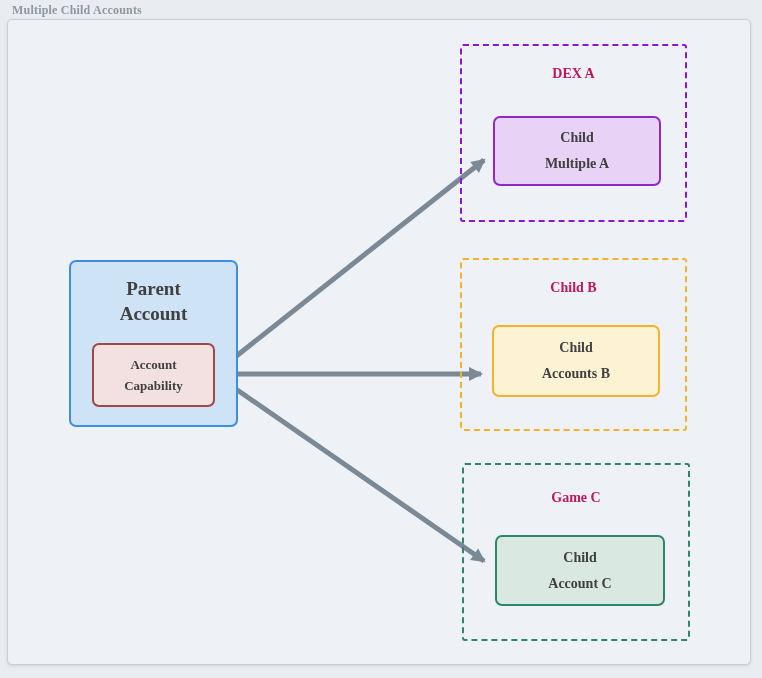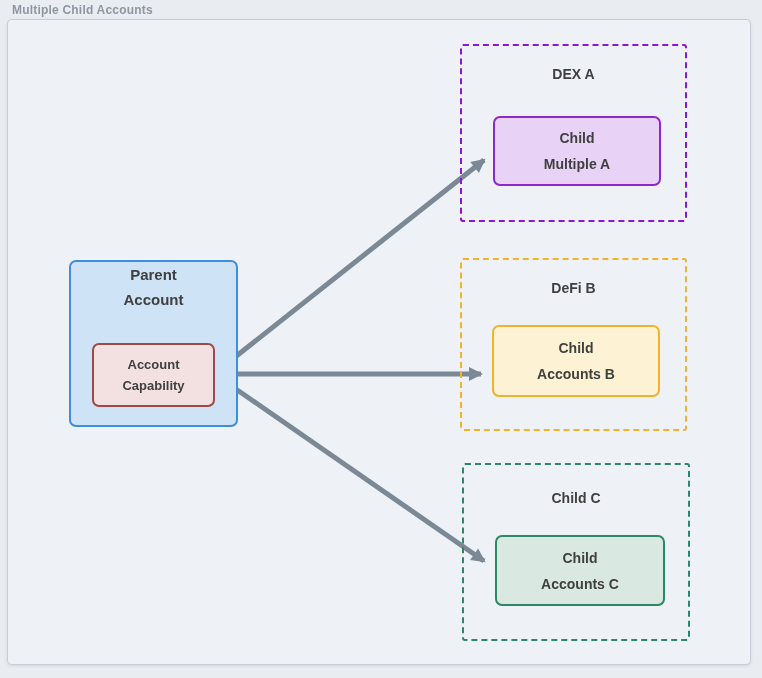--- a/index.html
+++ b/index.html
@@ -2,21 +2,21 @@
 <html><head>
 <meta charset="utf-8">
 <style>
   * { margin: 0; padding: 0; box-sizing: border-box; }
   html, body {
     width: 762px; height: 678px;
     background: #e9edf1;
     font-family: "Liberation Sans", "DejaVu Sans", sans-serif;
     overflow: hidden;
   }
-  .stage { position: relative; width: 762px; height: 678px; }
+  .stage { position: relative; width: 762px; height: 678px; font-family: Liberation Serif, serif; }
 
   .frame-title {
     position: absolute; left: 12px; top: 3px;
     font-size: 12px; font-weight: 600; color: #8d97a3;
     letter-spacing: 0.2px;
   }
   .frame {
     position: absolute; left: 7px; top: 19px;
     width: 744px; height: 646px;
     background: #eef2f6;
@@ -40,40 +40,40 @@
     font-weight: 600;
   }
 
   .parent-node {
     left: 69px; top: 260px; width: 169px; height: 167px;
     background: #cfe3f7;
     border: 2px solid #3e8ee0;
     border-radius: 7px;
     justify-content: flex-start;
   }
-  .parent-label { font-size: 15px; line-height: 25px; }
+  .parent-label { margin-top: 14px; font-size: 19px; line-height: 25px; }
 
   .capability-node {
     position: absolute;
     left: 21px; top: 81px; width: 123px; height: 64px;
     background: #f3e1e1;
     border: 2px solid #a14748;
     border-radius: 7px;
     display: flex; align-items: center; justify-content: center;
     font-size: 13px; line-height: 21px;
   }
 
   .group {
     position: absolute;
     border-radius: 3px;
   }
   .group-label {
     position: absolute; left: 0; width: 100%;
     text-align: center;
-    font-size: 14px; font-weight: 600; color: #404040;
+    font-size: 14px; font-weight: 600; color: #be185d;
   }
   .child-node {
     border-radius: 7px;
     font-size: 14px; line-height: 26px;
   }
 
   .group-dex  { left: 460px; top: 44px;  width: 227px; height: 178px; border: 2px dashed #8c16d2; }
   .group-defi { left: 460px; top: 258px; width: 227px; height: 173px; border: 2px dashed #f2b32a; }
   .group-game { left: 462px; top: 463px; width: 228px; height: 178px; border: 2px dashed #2d8767; }
 
@@ -120,28 +120,28 @@
 
   <div class="group group-dex">
     <div class="group-label label-dex">DEX A</div>
   </div>
   <div class="node child-node child-a">
     <div>Child</div>
     <div>Multiple A</div>
   </div>
 
   <div class="group group-defi">
-    <div class="group-label label-defi">DeFi B</div>
+    <div class="group-label label-defi">Child B</div>
   </div>
   <div class="node child-node child-b">
     <div>Child</div>
     <div>Accounts B</div>
   </div>
 
   <div class="group group-game">
-    <div class="group-label label-game">Child C</div>
+    <div class="group-label label-game">Game C</div>
   </div>
   <div class="node child-node child-c">
     <div>Child</div>
-    <div>Accounts C</div>
+    <div>Account C</div>
   </div>
 
 </div>
 
 </body></html>

